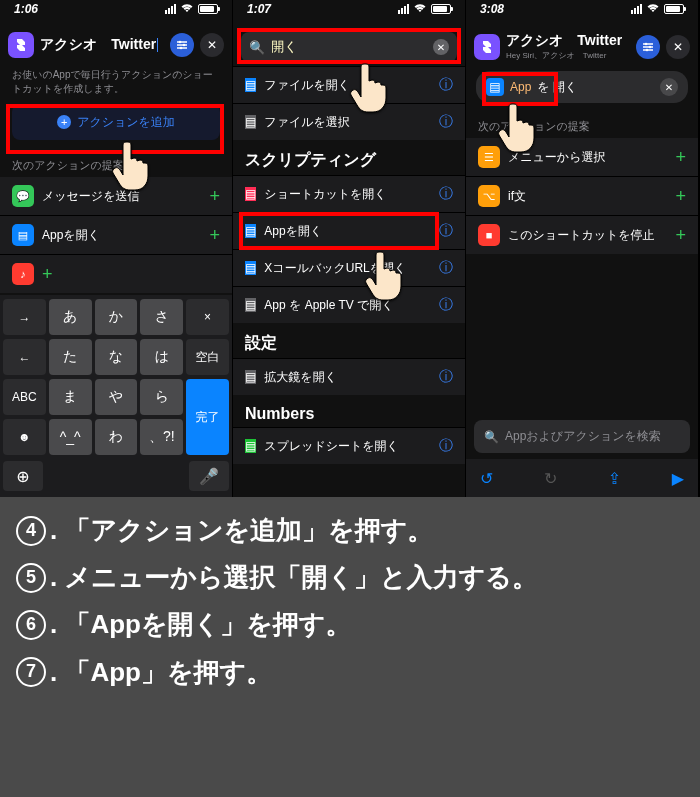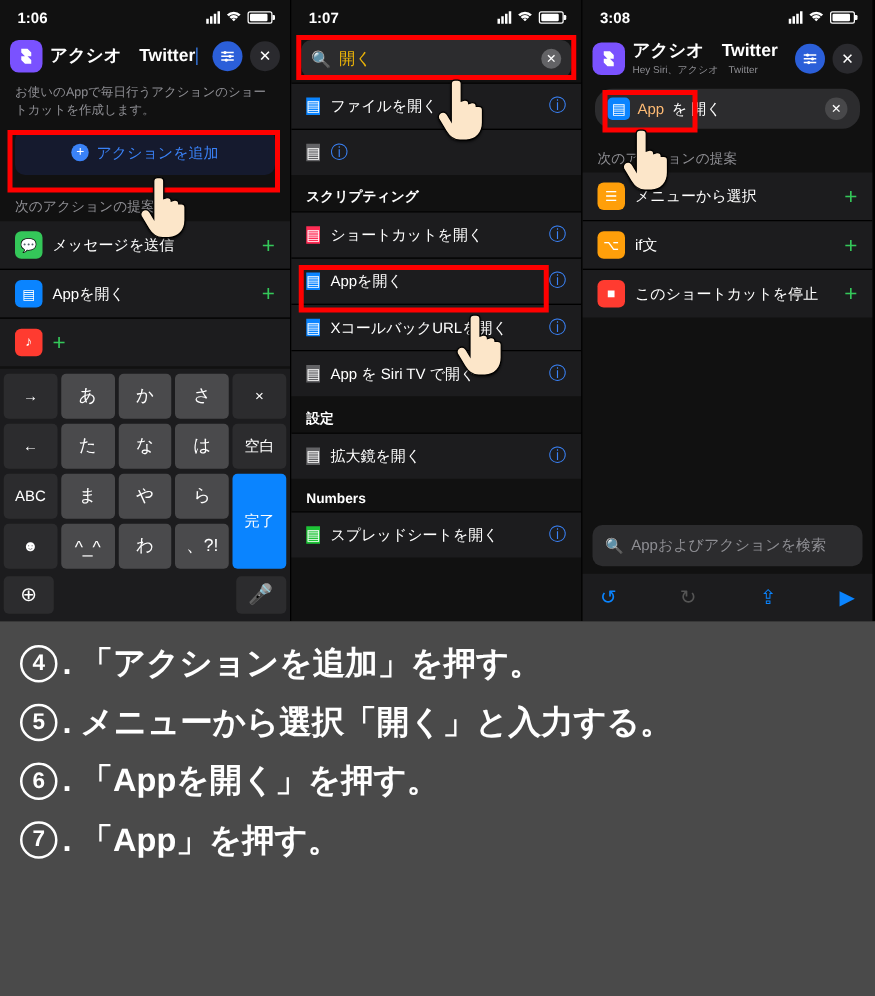--- a/index.html
+++ b/index.html
@@ -23,24 +23,25 @@
     background: #111;
     position: relative;
     overflow: hidden;
     border-right: 1px solid #000;
   }
   
   .statusbar {
     height: 28px;
     display: flex;
     justify-content: space-between;
-    align-items: center;
-    padding: 0 14px;
+    align-items: flex-end;
+    padding: 12px 14px;
     font-size: 12px;
     font-weight: 600;
+    font-style: italic;
   }
   .statusbar .right { display: flex; gap: 4px; align-items: center; }
   .sigbars { display: inline-flex; gap: 1px; align-items: flex-end; }
   .sigbars span { width: 2px; background:#fff; }
   .sigbars span:nth-child(1){height:4px}.sigbars span:nth-child(2){height:6px}
   .sigbars span:nth-child(3){height:8px}.sigbars span:nth-child(4){height:10px}
   .wifi { width:14px;height:10px;position:relative; }
   .battery { width:20px;height:10px;border:1px solid #fff;border-radius:2px;position:relative; }
   .battery::after{content:"";position:absolute;right:-3px;top:2px;width:2px;height:4px;background:#fff;border-radius:0 1px 1px 0;}
   .battery .fill{position:absolute;left:1px;top:1px;bottom:1px;width:14px;background:#fff;border-radius:1px;}
@@ -98,24 +99,24 @@
   .kbot{display:flex;gap:3px;padding-top:2px}
   .kbot .key{height:30px;font-size:16px}
 
   
   .search2 {
     display:flex;align-items:center;gap:6px;
     background:#2c2c2e;margin:4px 8px;padding:6px 8px;border-radius:8px;
     font-size:13px;
   }
   .search2 .mag{color:#8e8e93}
-  .search2 .val{flex:1;color:#eab308}
+  .search2 .val{flex:1;color:#fef9c3}
   .search2 .clr{width:16px;height:16px;border-radius:50%;background:#636366;display:flex;align-items:center;justify-content:center;font-size:10px}
 
-  .cat-label{color:#fff;font-size:11px;font-weight:600;padding:10px 12px 4px}
+  .cat-label{color:#fff;font-size:16px;font-weight:600;padding:10px 12px 4px}
   .rowB { display:flex;align-items:center;gap:8px;padding:9px 12px;
     background:#1c1c1e;font-size:12px;border-top:1px solid #000;}
   .rowB .txt{flex:1}
   .rowB .info{color:#3a82f7;font-size:14px}
 
   
   .hdr3 {
     display:flex; align-items:center; gap:6px;
     padding: 4px 8px;
   }
@@ -310,41 +311,42 @@
     </div>
 
     <div id="s2-body">
         <div class="rowB">
           <span class="ico g-blue">▤</span>
           <span class="txt">ファイルを開く</span>
           <span class="info">ⓘ</span>
         </div>
         <div class="rowB">
           <span class="ico g-grey">▤</span>
+          <span class="txt">ファイルを選択</span>
           <span class="info">ⓘ</span>
         </div>
         <div class="cat-label">スクリプティング</div>
         <div class="rowB">
           <span class="ico g-pink">▤</span>
           <span class="txt">ショートカットを開く</span>
           <span class="info">ⓘ</span>
         </div>
         <div class="rowB">
           <span class="ico g-blue">▤</span>
           <span class="txt">Appを開く</span>
           <span class="info">ⓘ</span>
         </div>
         <div class="rowB">
           <span class="ico g-blue">▤</span>
           <span class="txt">XコールバックURLを開く</span>
           <span class="info">ⓘ</span>
         </div>
         <div class="rowB">
           <span class="ico g-grey">▤</span>
-          <span class="txt">App を Siri TV で開く</span>
+          <span class="txt">App を Apple TV で開く</span>
           <span class="info">ⓘ</span>
         </div>
         <div class="cat-label">設定</div>
         <div class="rowB">
           <span class="ico g-grey">▤</span>
           <span class="txt">拡大鏡を開く</span>
           <span class="info">ⓘ</span>
         </div>
         <div class="cat-label">Numbers</div>
         <div class="rowB">

